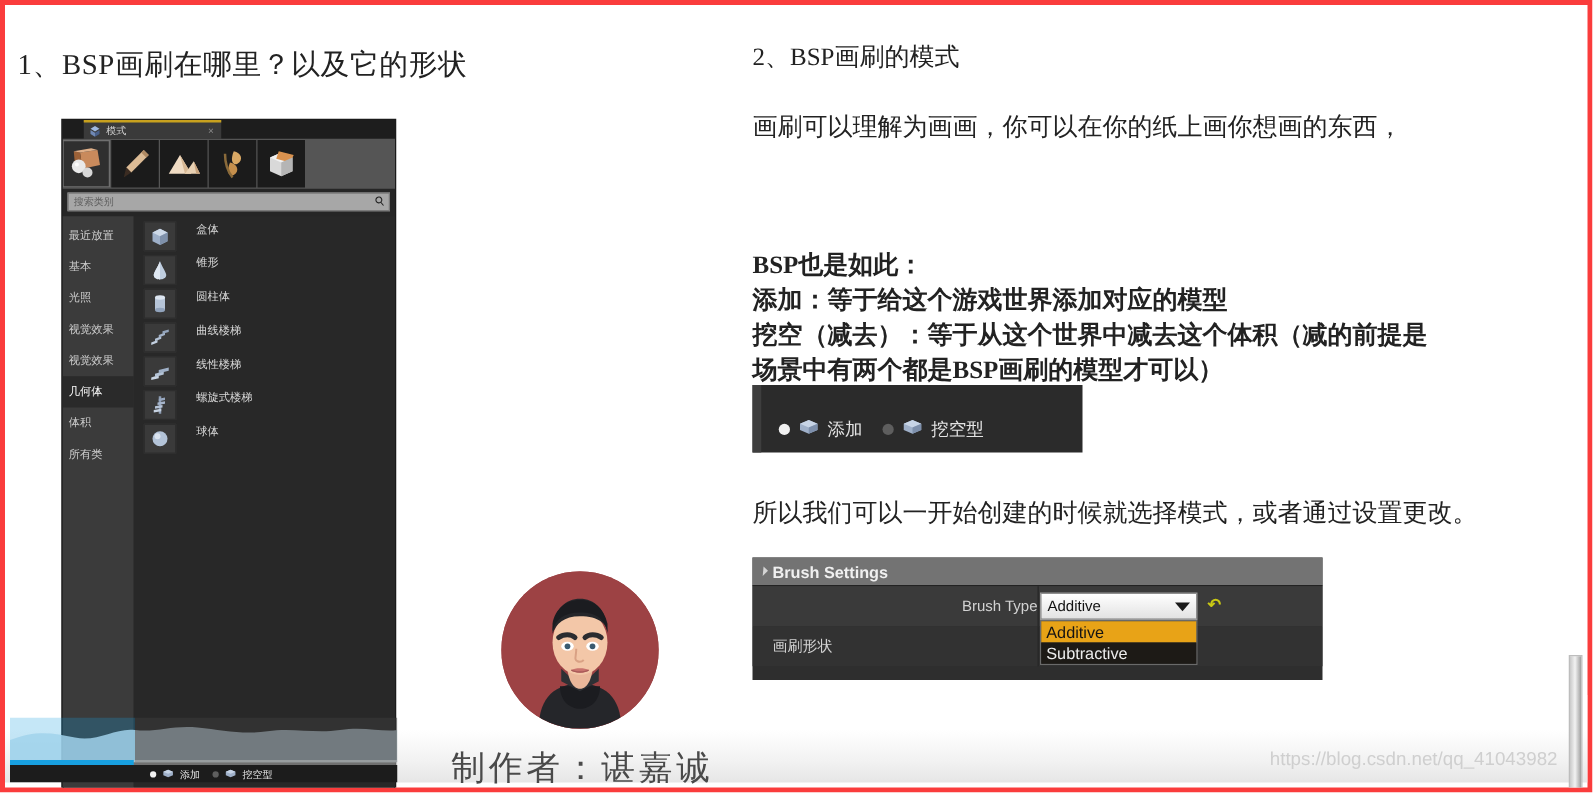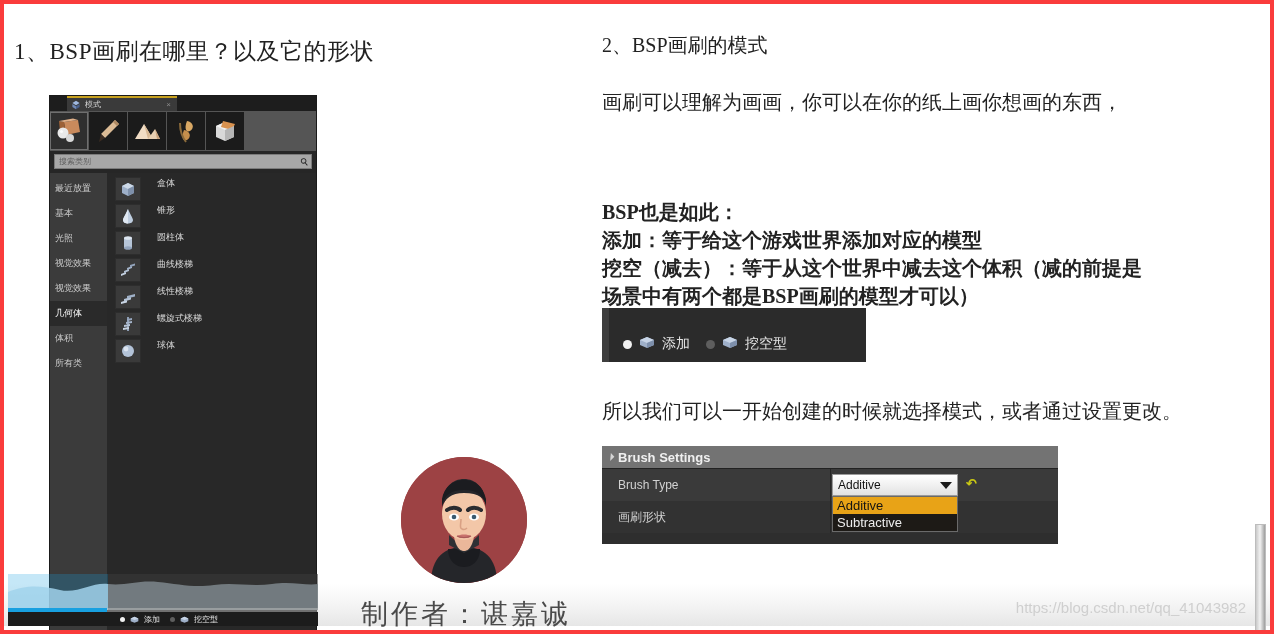--- a/index.html
+++ b/index.html
@@ -147,21 +147,21 @@
   }
   .bp-tri{
     width:0;height:0;border-left:5px solid transparent;
     border-top:6px solid #d5d5d5;border-right:0;
     transform:rotate(45deg);
   }
   .bp-title{font-size:13px;font-weight:bold;color:#f0f0f0;}
   .bp-row{
     height:32px;display:flex;align-items:center;position:relative;
   }
-  .bp-row.r1{background:#3a3a3a;}
+  .bp-row.r1{background:#3a3a3a;text-align:right;}
   .bp-row.r2{background:#323232;}
   .bp-rowlabel{
     width:228px;font-size:12px;color:#d2d2d2;padding-left:16px;box-sizing:border-box;
   }
   .bp-divider{
     position:absolute;left:228px;top:0;bottom:0;width:1px;background:#262626;
   }
   .combo{
     position:absolute;left:230px;top:5px;width:126px;height:22px;
     background:linear-gradient(#ffffff,#e2e2e2);

